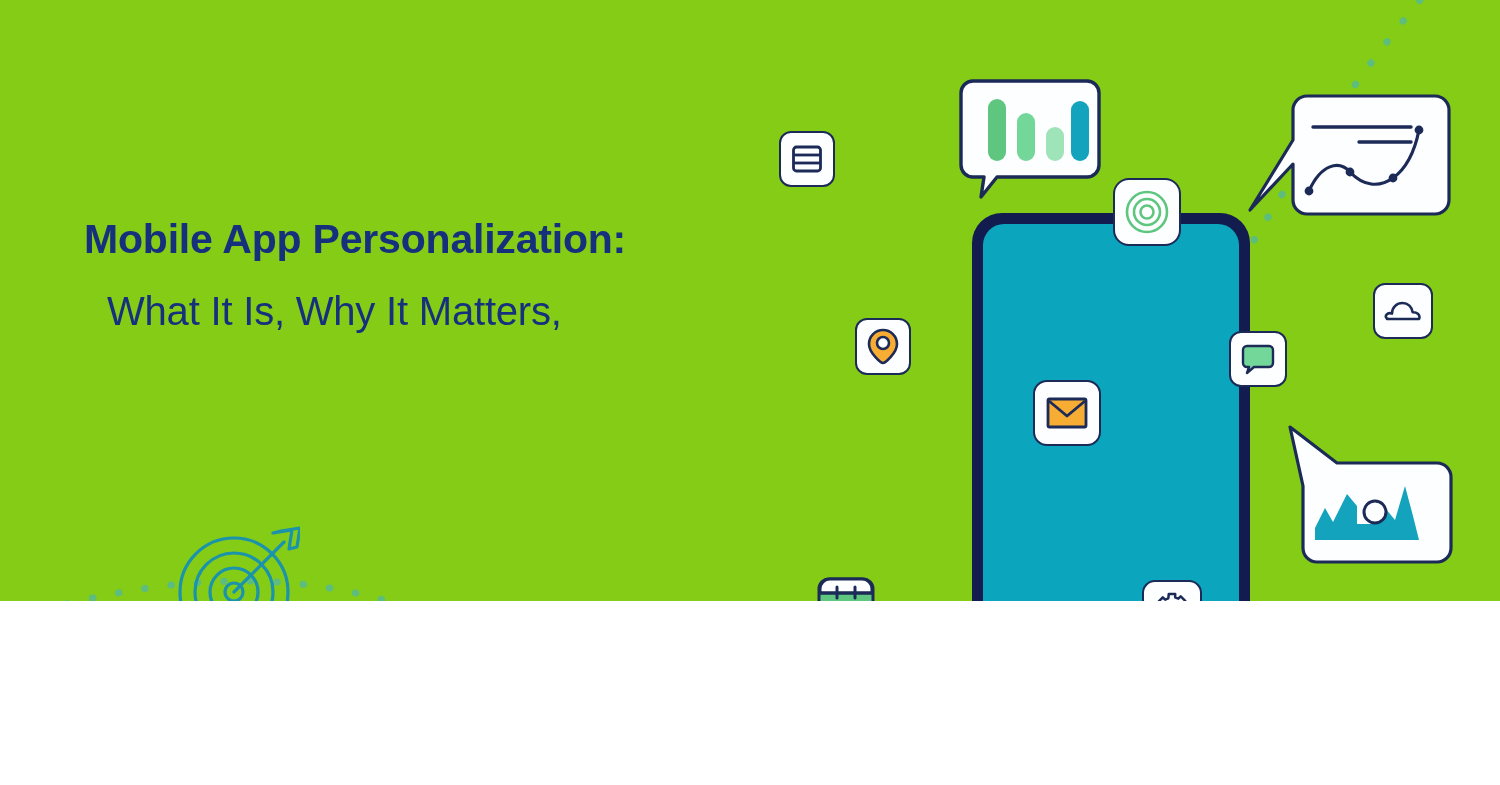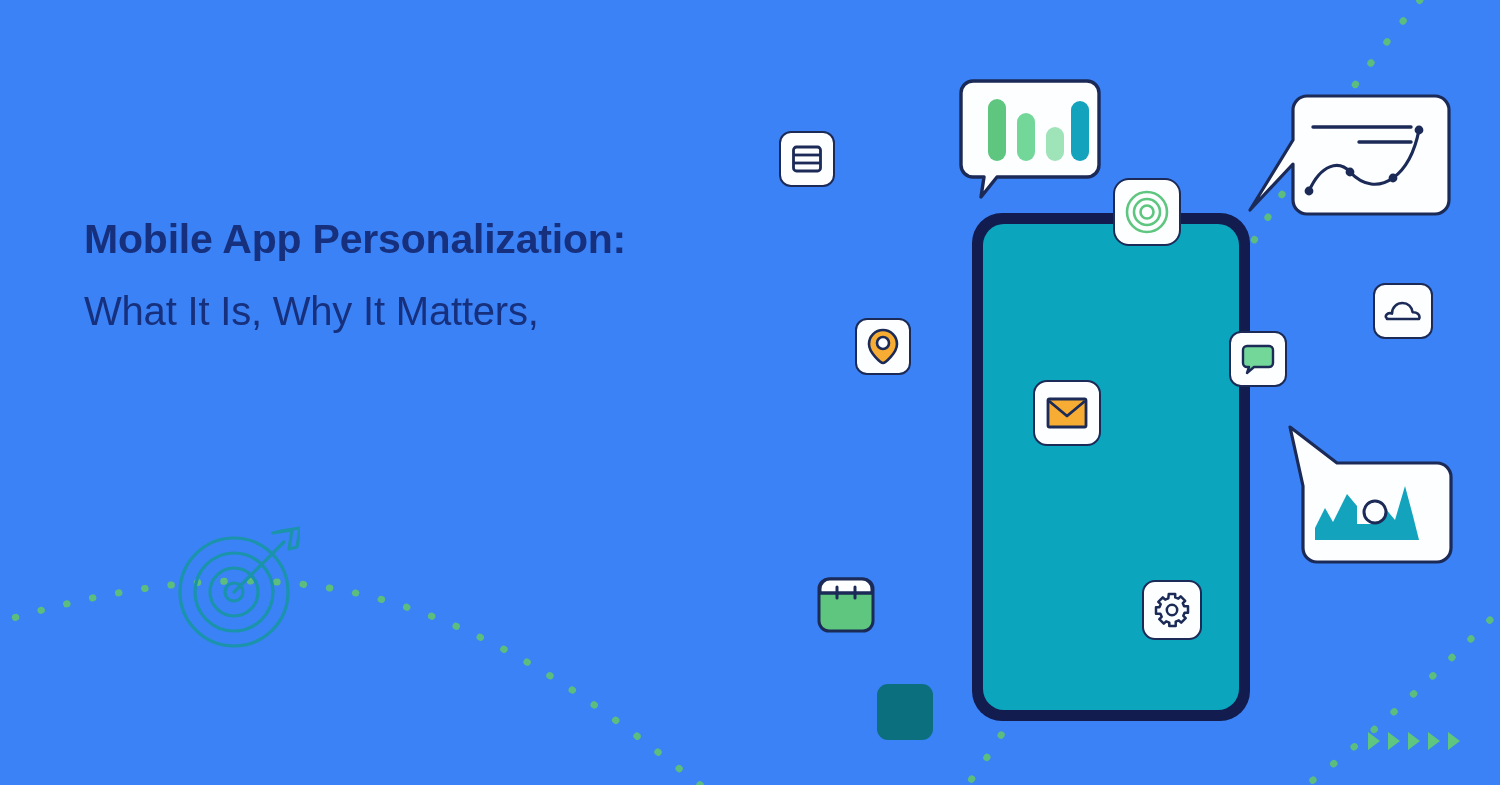--- a/index.html
+++ b/index.html
@@ -3,22 +3,22 @@
 <meta charset="utf-8">
 <style>
   html, body {
     margin: 0;
     padding: 0;
     background: #ffffff;
   }
   #canvas {
     position: relative;
     width: 1500px;
-    height: 785px;
-    background: #3b82f6;
+    height: 601px;
+    background: #84cc16;
     overflow: hidden;
     font-family: "Liberation Sans", sans-serif;
   }
   #bg-svg {
     position: absolute;
     left: 0; top: 0;
     width: 1500px;
     height: 785px;
   }
 
@@ -36,20 +36,21 @@
   }
   #headline .l1 {
     font-size: 41px;
     font-weight: bold;
     line-height: 68px;
   }
   #headline .l2, #headline .l3 {
     font-size: 40px;
     font-weight: normal;
     line-height: 76px;
+    margin-left: 23px;
   }
 
   
   #phone {
     position: absolute;
     left: 972px;
     top: 213px;
     width: 278px;
     height: 508px;
     background: #121c4e;

